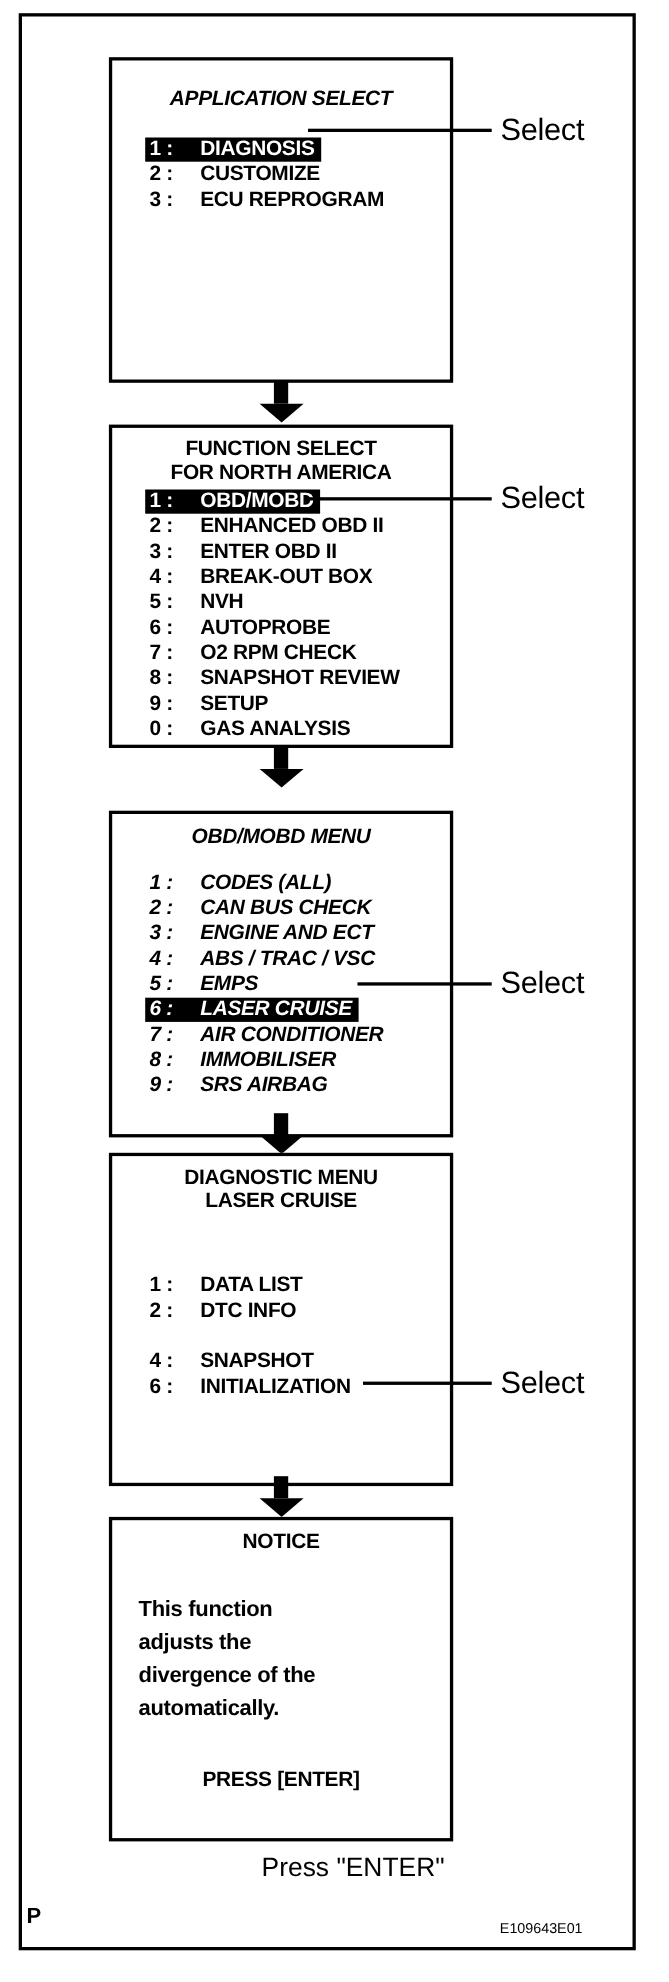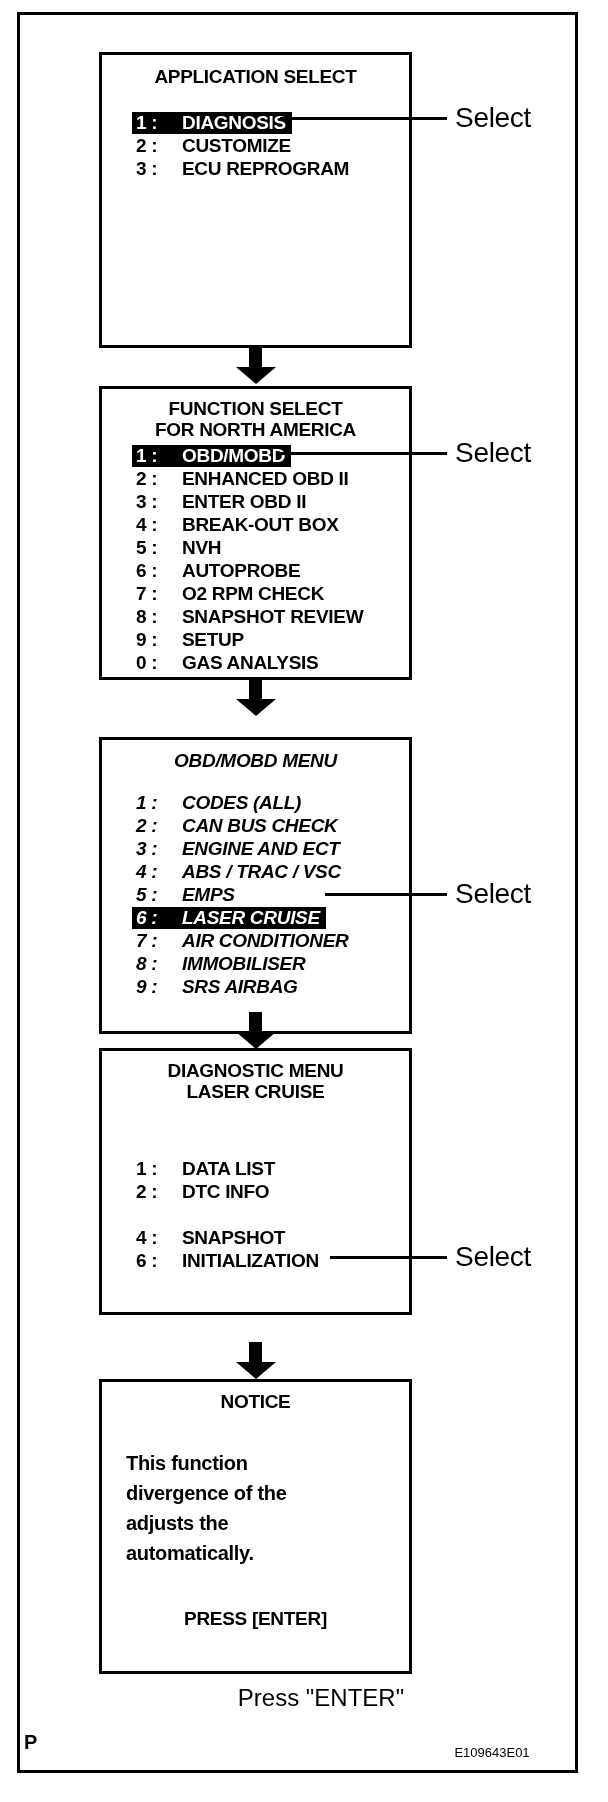--- a/index.html
+++ b/index.html
@@ -18,28 +18,28 @@
     border:3px solid #000; box-sizing:border-box;
   }
   .screen{
     position:absolute; left:99px; width:313px;
     border:3px solid #000; box-sizing:border-box;
     background:#ffffff;
   }
   .box1{top:52px;height:296px;}
   .box2{top:386px;height:294px;}
   .box3{top:737px;height:297px;font-style:italic;}
-  .box4{top:1048px;height:267px;}
+  .box4{top:1048px;height:303px;}
   .box5{top:1379px;height:295px;}
 
   .title{
     font-weight:bold; font-size:19px; line-height:21px;
     text-align:center; letter-spacing:-0.3px;
   }
-  .box1 .title{margin-top:11px;}
+  .box1 .title{margin-top:24px;font-style:italic;}
   .box2 .title{margin-top:9px;}
   .box3 .title{margin-top:10px;}
   .box4 .title{margin-top:9px;}
   .box5 .title{margin-top:9px;}
 
   .items{
     padding-left:30px;
     font-weight:bold; font-size:19px; letter-spacing:-0.3px;
     white-space:nowrap;
   }
@@ -236,22 +236,22 @@
     <div class="arrow-shaft"></div>
     <div class="arrow-head"></div>
   </div>
 
   <div class="screen box5">
     <div class="title">
       <div>NOTICE</div>
     </div>
     <div class="notice-body">
       <div>This function</div>
+      <div>adjusts the</div>
       <div>divergence of the</div>
-      <div>adjusts the</div>
       <div>automatically.</div>
     </div>
     <div class="notice-footer">PRESS [ENTER]</div>
   </div>
 
   <div class="callout c1">
     <div class="line"></div>
     <span class="label">Select</span>
   </div>
   <div class="callout c2">

